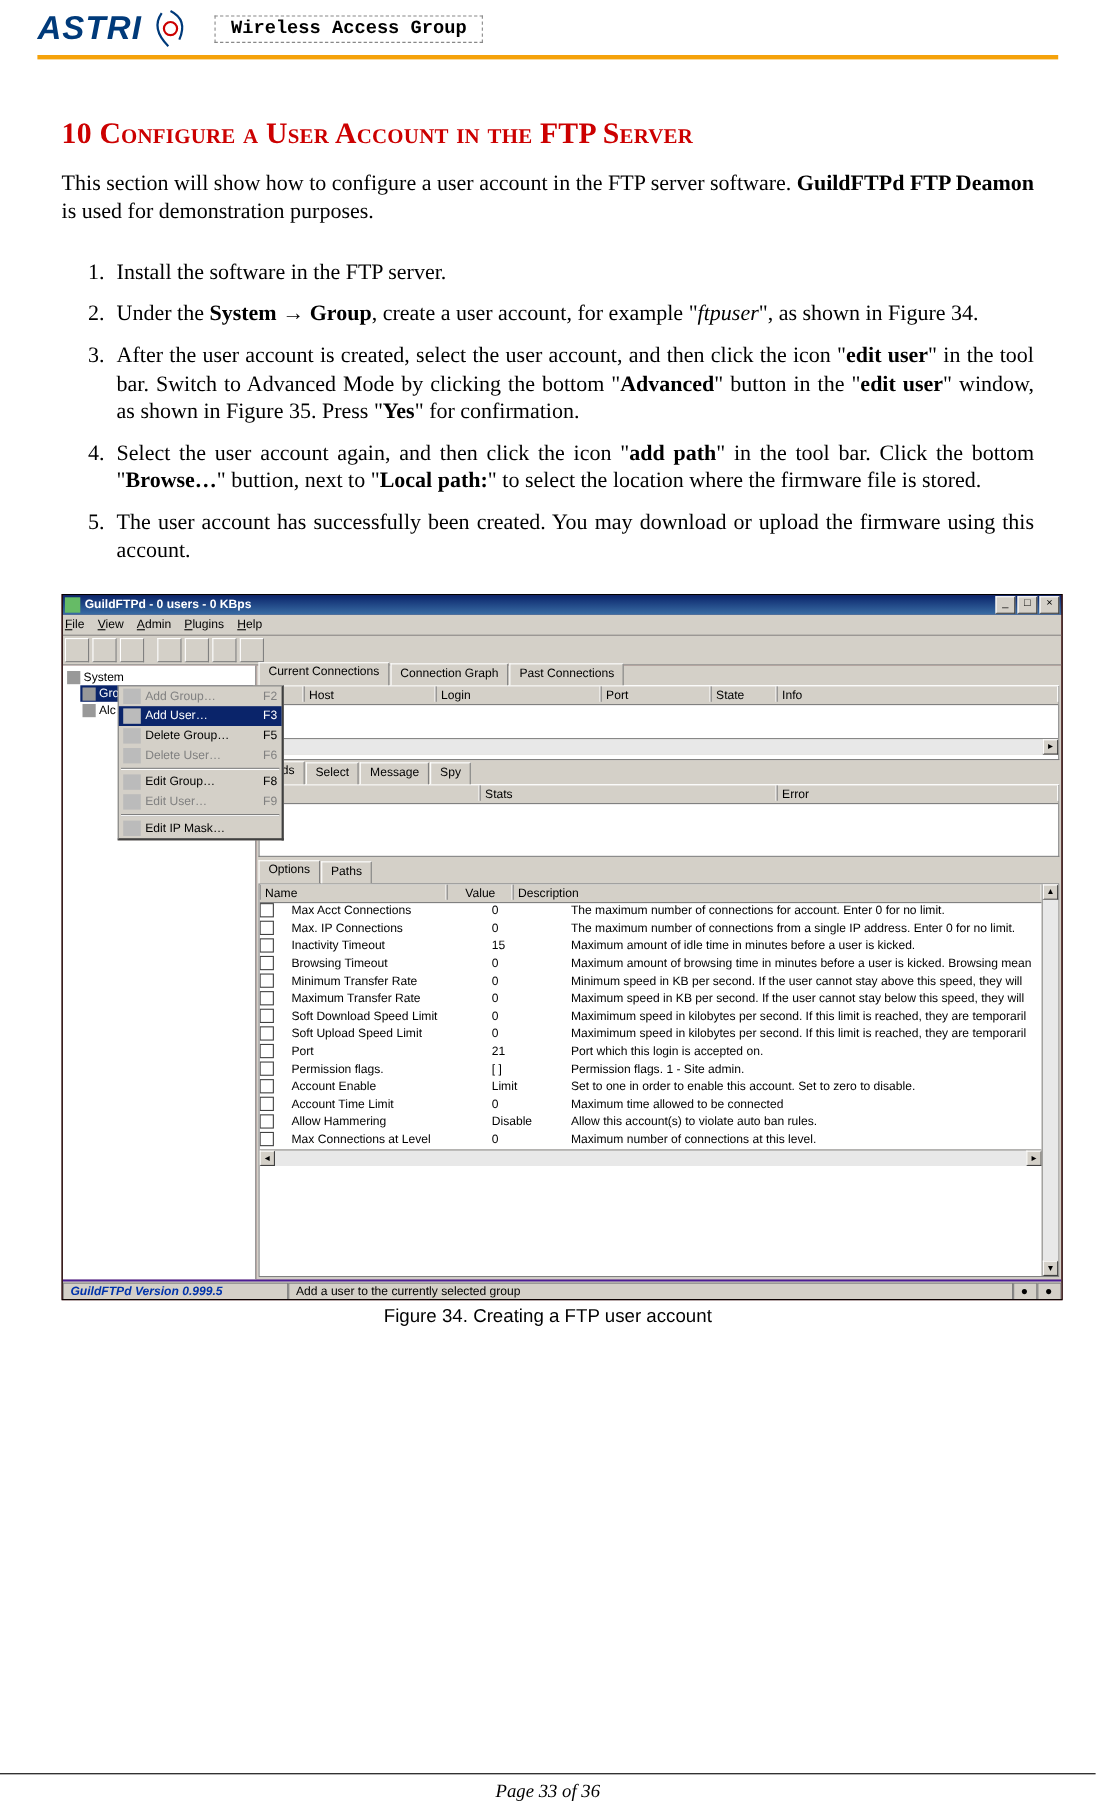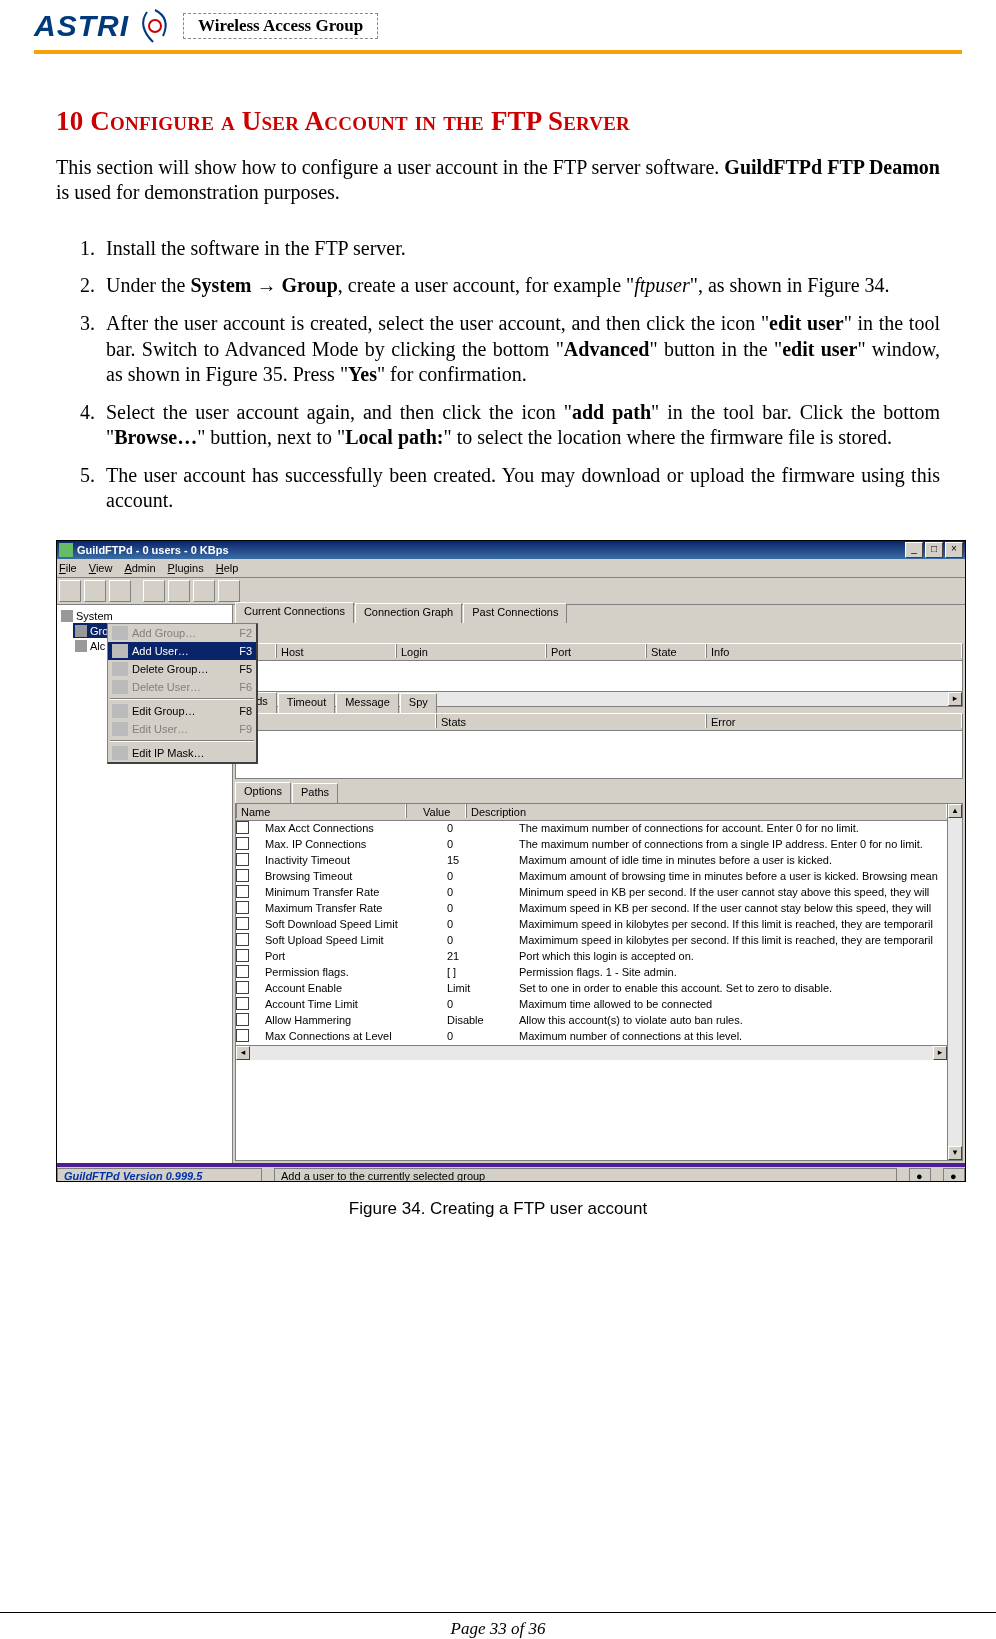--- a/index.html
+++ b/index.html
@@ -1,32 +1,32 @@
 <!DOCTYPE html>
 <html><head>
 <meta charset="utf-8">
 <style>
   body { margin:0; font-family:"Times New Roman",serif; color:#000; background:#fff; }
   .page { width:996px; min-height:1639px; margin:0 auto; position:relative; box-sizing:border-box; padding:0 0 70px 0; }
   .header { display:flex; align-items:center; padding:6px 0 0 34px; }
   .logo-text { font-family:Arial,sans-serif; font-weight:bold; font-style:italic; font-size:30px; color:#003a7a; letter-spacing:1px; }
   .logo-swirl { width:40px; height:40px; margin:0 8px 0 6px; position:relative; }
-  .wag-box { border:1px dashed #888; padding:2px 14px; font-family:Liberation Serif, serif; font-weight:bold; font-size:17px; }
+  .wag-box { border:1px dashed #888; padding:2px 14px; font-family:Liberation Mono, monospace; font-weight:bold; font-size:17px; margin-left:12px; }
   .orange-rule { height:4px; background:#f5a20a; margin:4px 34px 0 34px; }
   .content { padding:50px 56px 0 56px; font-size:20px; line-height:1.28; }
   h1.section { color:#cc0000; font-size:27px; font-weight:bold; margin:0 0 10px 0; font-variant:small-caps; letter-spacing:0.2px; }
   h1.section .chapnum { font-variant:normal; }
   .intro { margin:16px 0 24px 0; text-align:justify; }
   ol.steps { margin:0 0 20px 0; padding-left:44px; }
   ol.steps > li { padding:6px 0 6px 6px; text-align:justify; }
   .b { font-weight:bold; }
   .it { font-style:italic; }
 
   
-  .shot { margin:6px 0 16px 0; width:908px; height:640px; border:1px solid #000; background:#7f1d1d; position:relative; font-family:Tahoma,Arial,sans-serif; font-size:11px; color:#000; overflow:hidden; }
+  .shot { margin:6px 0 4px 0; width:908px; height:640px; border:1px solid #000; background:#7f1d1d; position:relative; font-family:Tahoma,Arial,sans-serif; font-size:11px; color:#000; overflow:hidden; }
   .titlebar { height:18px; background:linear-gradient(#0a246a,#3a6ea5); display:flex; align-items:center; padding:0 2px; color:#fff; }
   .titlebar .icon { width:14px; height:14px; background:#6b6; margin-right:4px; }
   .titlebar .ttxt { font-weight:bold; font-size:11px; }
   .titlebar .spacer { flex:1; }
   .winbtns { display:flex; gap:2px; }
   .winbtn { width:16px; height:14px; background:#d4d0c8; border:1px solid #fff; border-right-color:#404040; border-bottom-color:#404040; text-align:center; line-height:12px; font-size:10px; color:#000; }
   .menubar { height:18px; display:flex; align-items:center; padding-left:2px; gap:12px; background:#d4d0c8; border-bottom:1px solid #808080; }
   .menubar span { font-size:11px; }
   .menubar span u { text-decoration:underline; }
   .toolbar { height:26px; background:#d4d0c8; border-bottom:1px solid #808080; display:flex; align-items:center; padding-left:2px; gap:3px; }
@@ -53,33 +53,33 @@
   .colhdr { display:flex; background:#d4d0c8; border-bottom:1px solid #808080; height:16px; }
   .colhdr > div { border-right:1px solid #fff; border-left:1px solid #808080; padding:1px 4px; font-size:11px; height:14px; box-sizing:border-box; }
   .rowarea { height:30px; }
   .sb-h { height:14px; background:#d4d0c8; border-top:1px solid #808080; display:flex; }
   .sb-h .arrow, .sb-v .arrow { width:14px; height:14px; background:#d4d0c8; border:1px solid #fff; border-right-color:#404040; border-bottom-color:#404040; box-sizing:border-box; text-align:center; line-height:11px; font-size:9px; }
   .sb-h .track { flex:1; background:#e8e8e8; }
   .sb-v { width:14px; background:#d4d0c8; border-left:1px solid #808080; display:flex; flex-direction:column; }
   .sb-v .track { flex:1; background:#e8e8e8; }
 
   .pane1 { height:86px; display:flex; }
-  .pane1-main { flex:1; display:flex; flex-direction:column;gap:20px; }
+  .pane1-main { flex:1; display:flex; flex-direction:column; }
   .pane2 { height:84px; display:flex; margin-top:4px; }
   .pane2-main { flex:1; display:flex; flex-direction:column; }
   .pane3 { flex:1; display:flex; margin-top:6px; }
   .pane3-main { flex:1; display:flex; flex-direction:column; }
   .optsframe { flex:1; background:#fff; border:1px solid #808080; margin:0 2px 2px 2px; display:flex; }
   .optscroll { flex:1; overflow:hidden; }
   .optrow { display:flex; height:16px; align-items:flex-start; padding-left:0; font-size:11px;gap:12px; }
   .chk { width:11px; height:11px; border:1px solid #404040; margin-right:4px; background:#fff; }
   .col-name { width:170px; }
   .col-val { width:60px; }
   .col-desc { flex:1; white-space:nowrap; overflow:hidden; }
-  .statusbar { height:18px; background:#d4d0c8; border-top:4px solid #4c1d95; display:flex; align-items:center;gap:12px; }
+  .statusbar { height:18px; background:#d4d0c8; border-top:2px solid #4c1d95; display:flex; align-items:center; }
   .statusbar .cell { border:1px solid #808080; border-top-color:#808080; height:16px; padding:0 6px; font-size:11px; display:flex; align-items:center; box-sizing:border-box; }
   .statusbar .ver { color:#0033aa; font-style:italic; font-weight:bold; width:205px; }
   .figcap { text-align:center; font-family:Arial,sans-serif; font-size:17px; margin-top:4px; }
 
   .footer { position:absolute; left:0; bottom:0; width:100%; border-top:1px solid #000; padding:6px 56px 0 56px; box-sizing:border-box; font-style:italic; font-family:"Times New Roman",serif; font-size:17px; }
   .footer-row { display:flex; }
   .footer-left { flex:1; }
   .footer-right { }
   .footer-center { text-align:center; font-size:17px; }
 </style>
@@ -233,21 +233,21 @@
                     <div class="arrow">▸</div>
                   </div>
               </div>
             </div>
           </div>
 
           <div class="pane2">
             <div class="pane2-main">
               <div class="tabrow" id="tabs2">
                   <div class="tab active">oads</div>
-                  <div class="tab">Timeout</div>
+                  <div class="tab">Select</div>
                   <div class="tab">Message</div>
                   <div class="tab">Spy</div>
                 </div>
               <div class="whiteframe" style="flex:1;display:flex;flex-direction:column">
                 <div class="colhdr" id="cols2">
                     <div style="width: 200px;">me</div>
                     <div style="width: 270px;">Stats</div>
                     <div style="width: auto; flex: 1 1 0%;">Error</div>
                   </div>
                 <div class="rowarea"></div>

